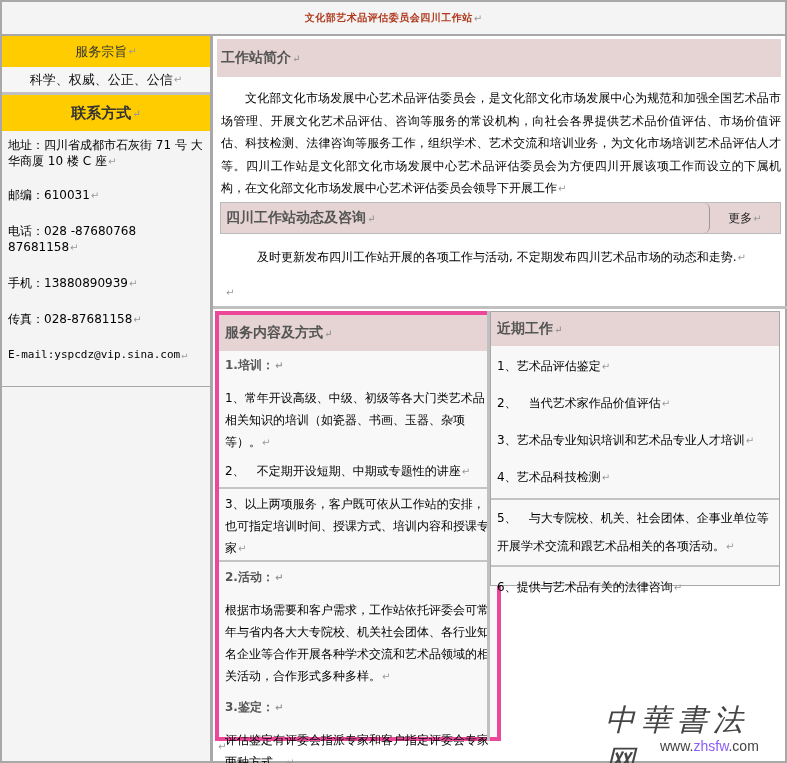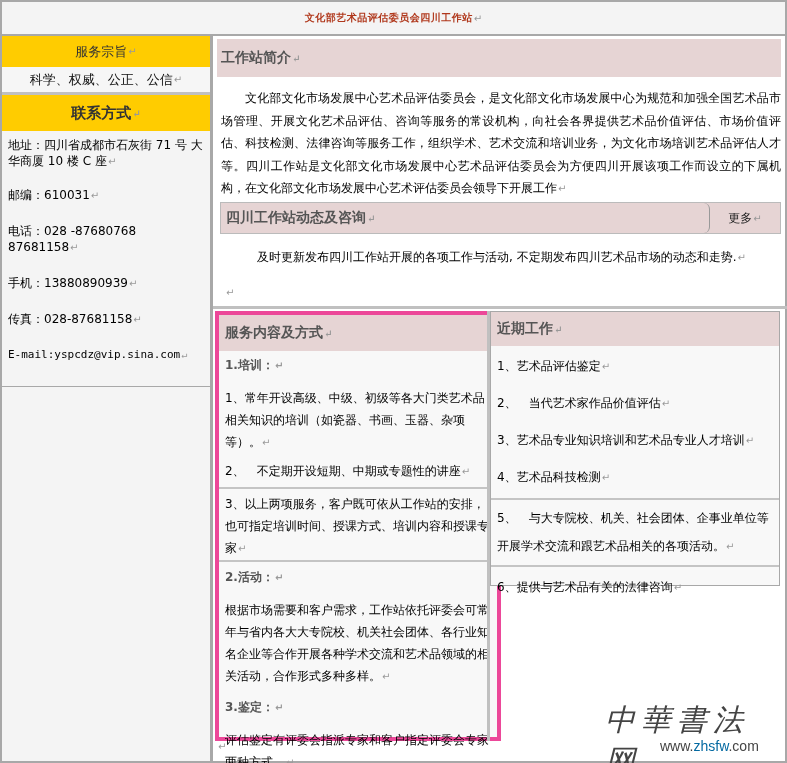--- a/index.html
+++ b/index.html
@@ -55,21 +55,21 @@
   
   .recent { position: absolute; left: 277px; top: 275px; width: 290px; height: 275px; border: 1px solid #a8a8a8; background: #f8f8f8; }
   .recent-head { height: 34px; background: #e6d4d4; display: flex; align-items: center; padding-left: 6px; font-size: 14px; font-weight: bold; color: #555; font-family: "DejaVu Serif", "Liberation Serif", serif; }
   .recent .cell { padding: 0 6px; font-size: 12px; line-height: 28px; }
   .recent .sep { border-top: 2px solid #c4c4c4; }
 
   
   .watermark { position: absolute; left: 605px; top: 700px; width: 175px; height: 60px; }
   .wm-cn { position: absolute; left: 0; top: 0; font-family: "DejaVu Serif", "Liberation Serif", serif; font-size: 30px; color: #444; letter-spacing: 6px; font-style: italic; }
   .wm-url { position: absolute; left: 55px; top: 38px; font-family: "Liberation Sans", sans-serif; font-size: 14px; color: #444; }
-  .wm-url .mid { color: #0369a1; }
+  .wm-url .mid { color: #8b5cf6; }
 </style>
 </head>
 <body>
 
 <div class="title-bar">
   <span class="title">文化部艺术品评估委员会四川工作站</span>
     <span class="pm">↵</span>
 </div>
 
 <div class="sidebar">

